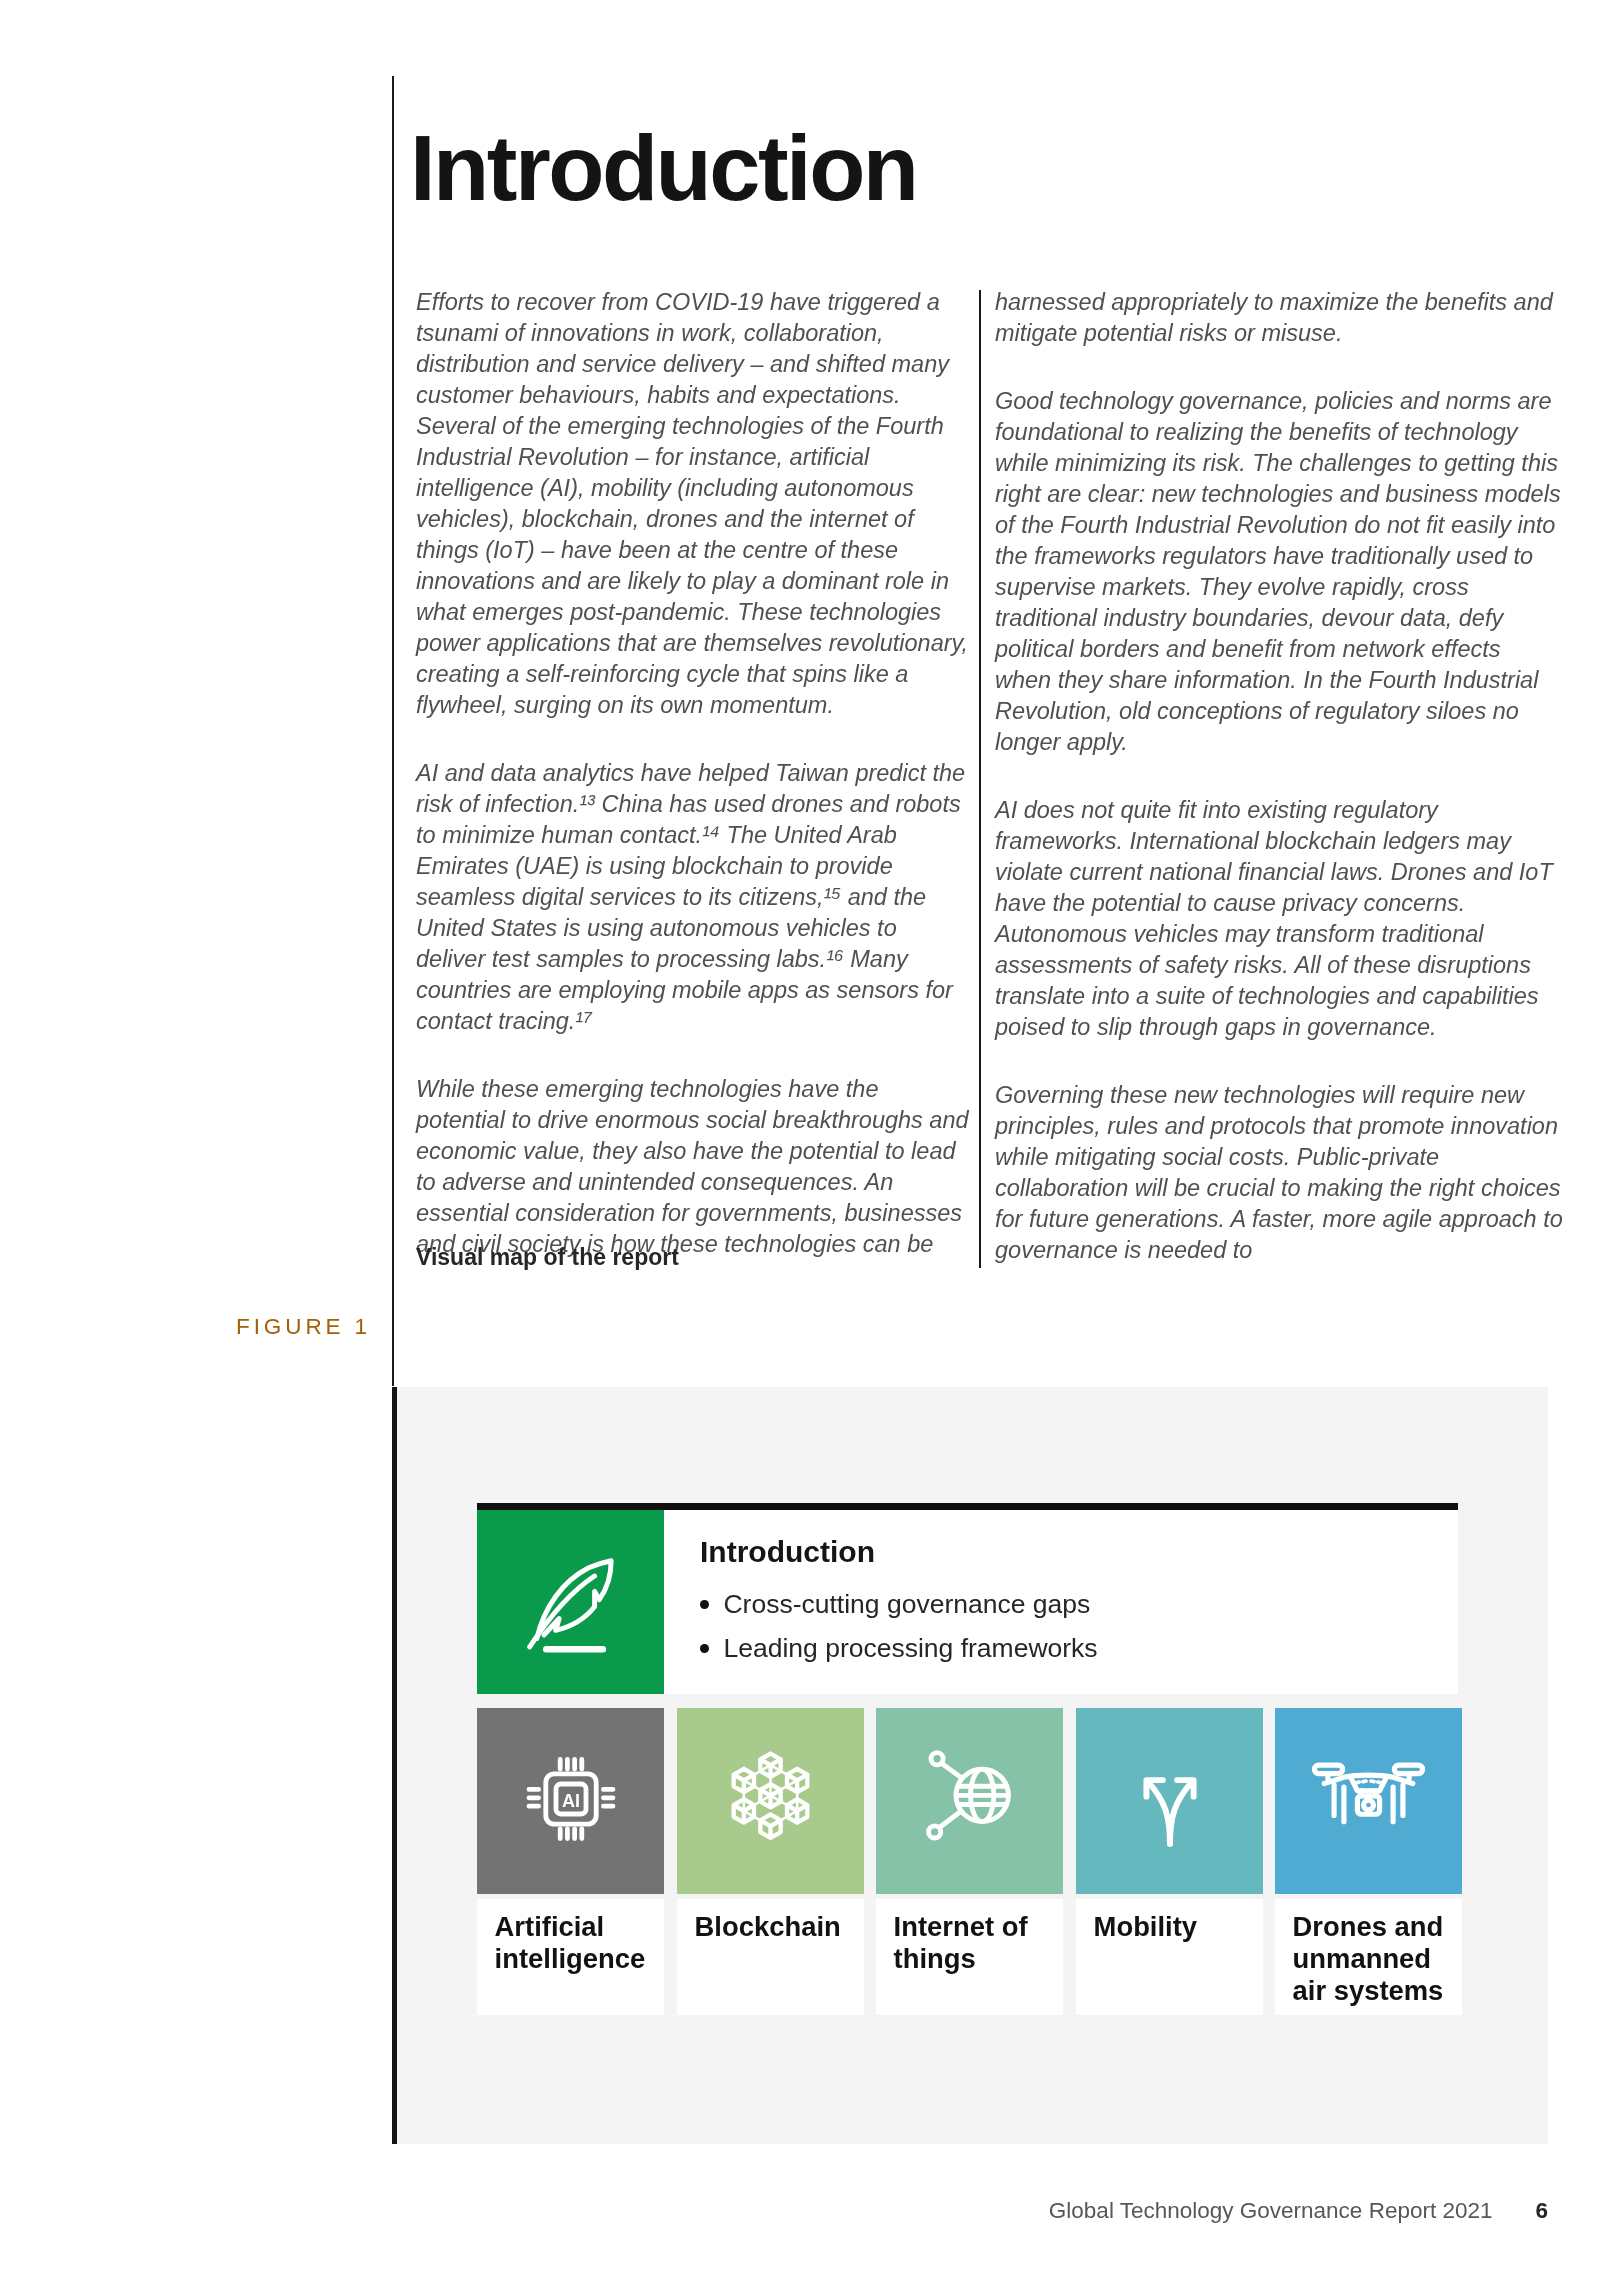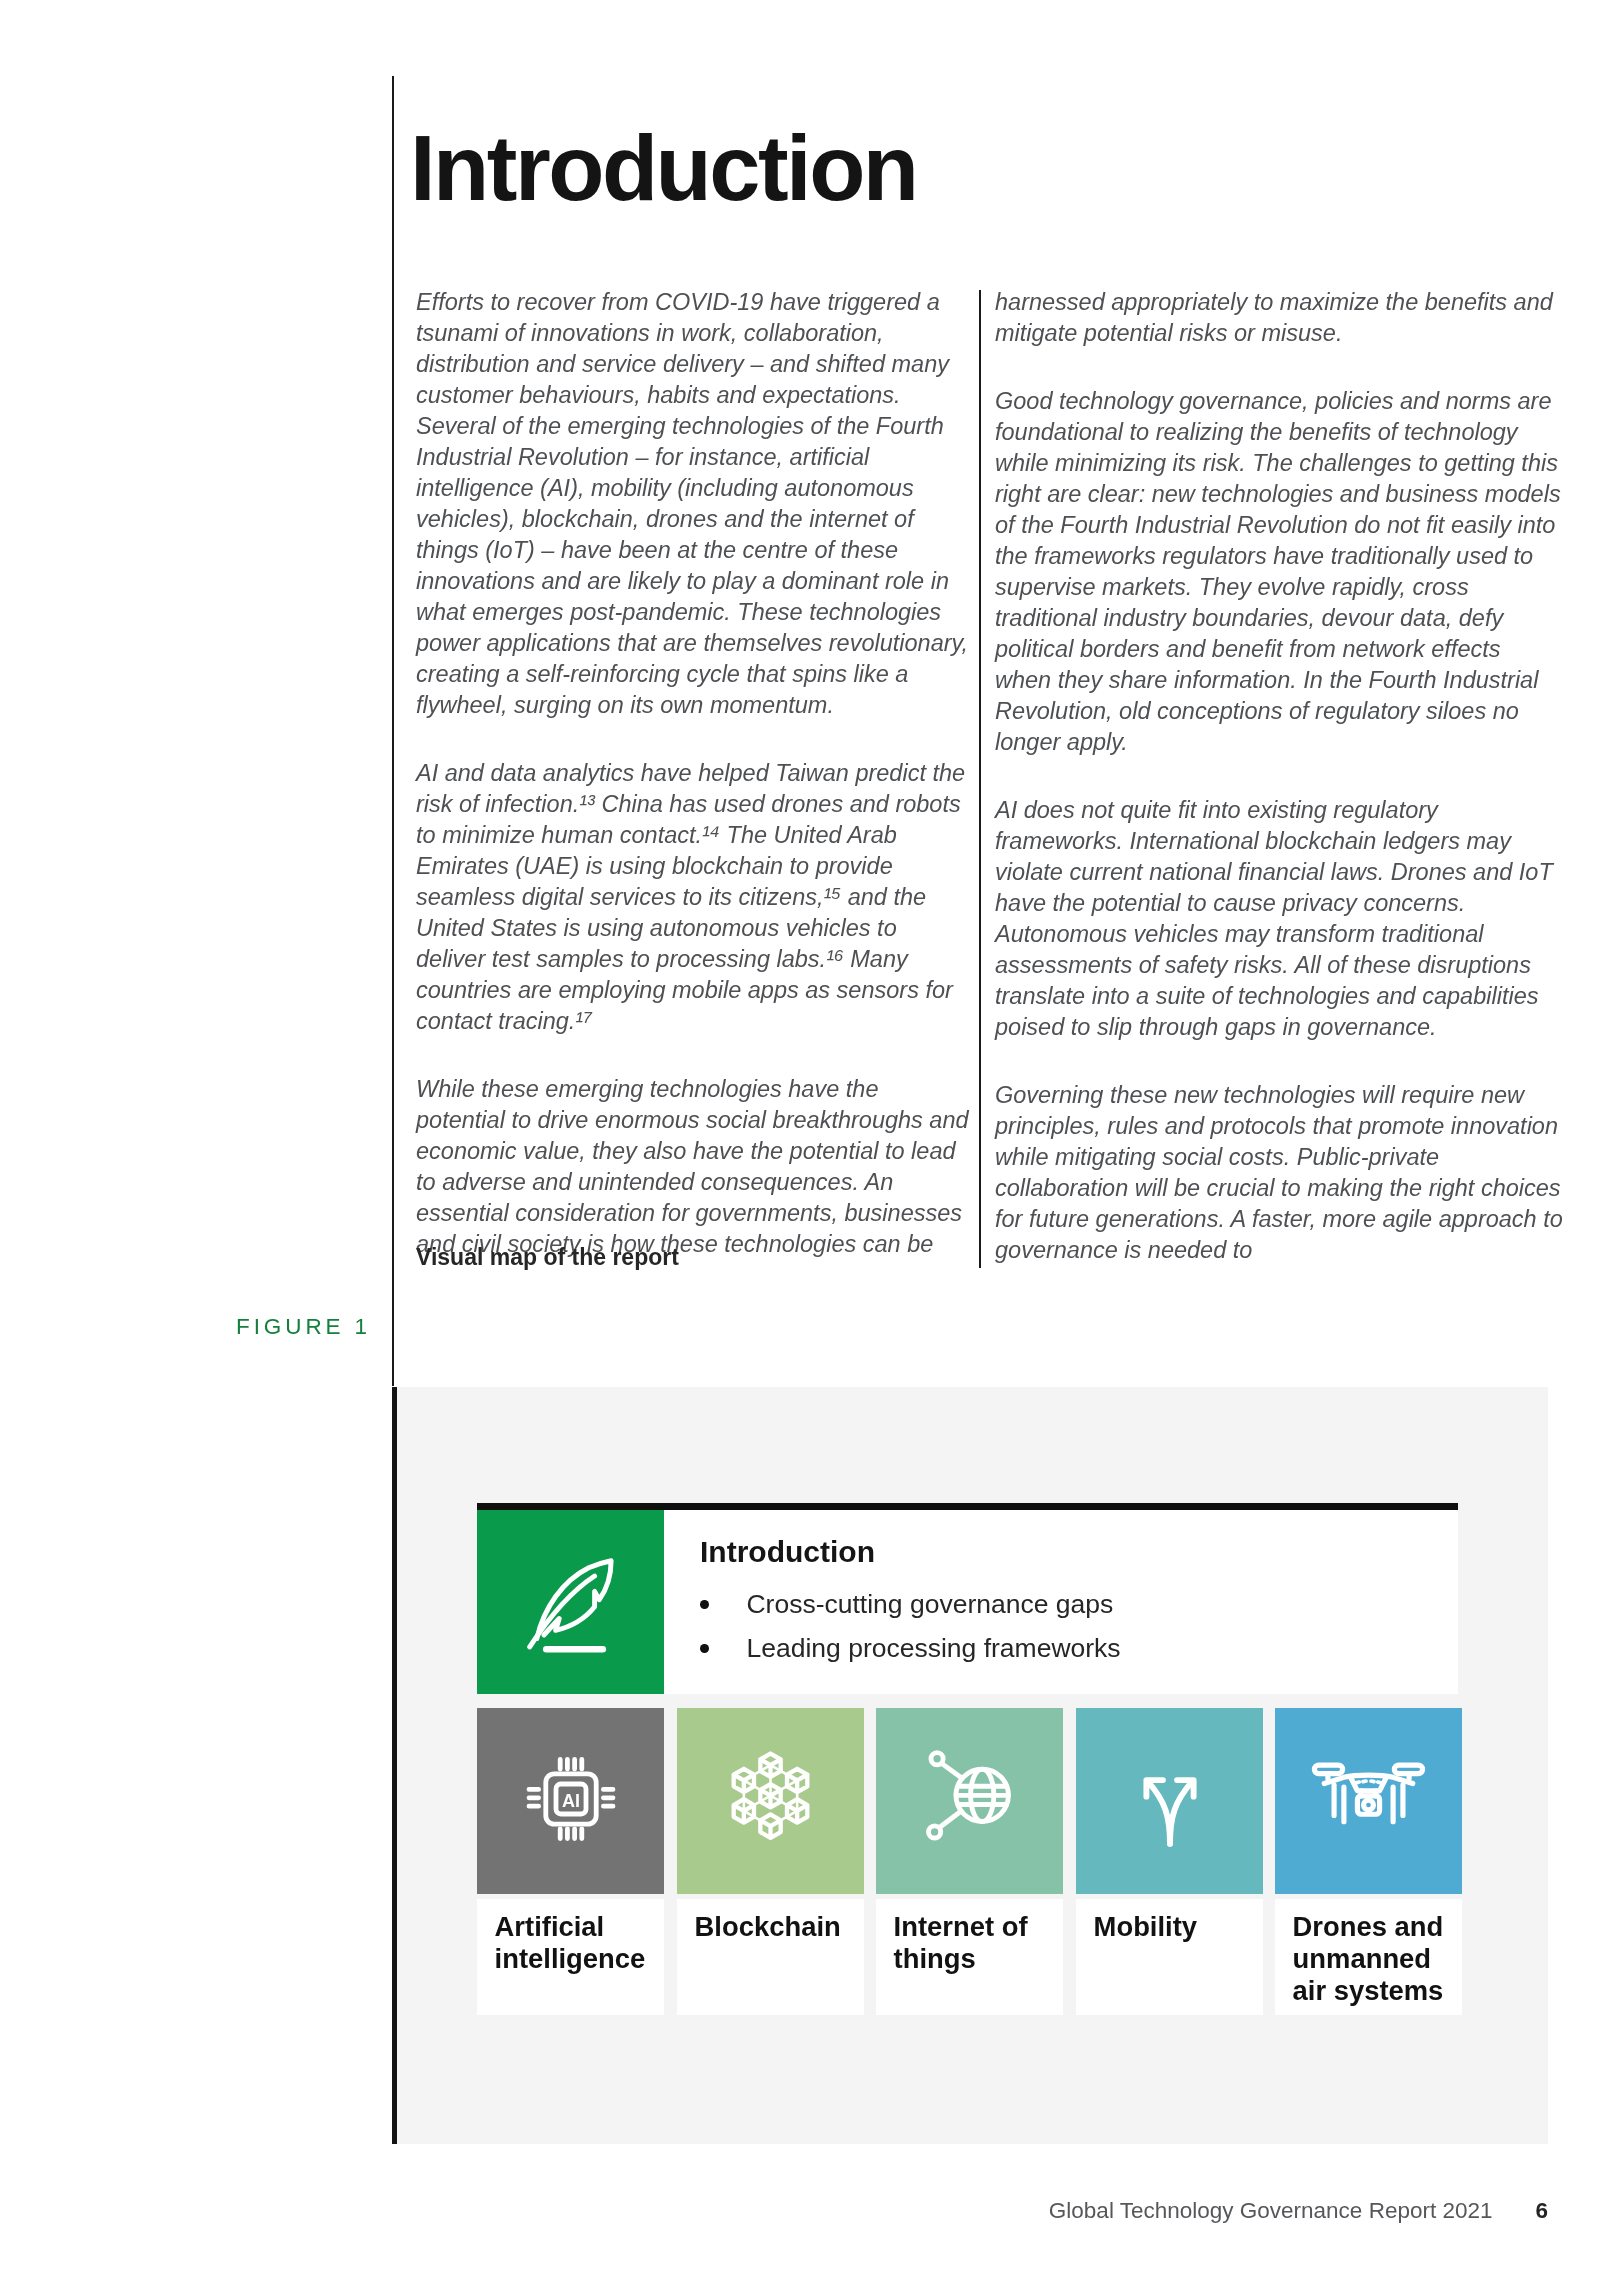--- a/index.html
+++ b/index.html
@@ -11,32 +11,32 @@
 
   .page-title{position:absolute;left:388px;top:54px;font-size:92px;font-weight:700;
               letter-spacing:-2.5px;color:#141414;white-space:nowrap;}
 
   .col{position:absolute;top:287px;color:#4e5053;font-size:23.5px;line-height:31px;font-style:italic;}
   .col-left{left:394px;width:555px;}
   .col-right{left:973px;width:568px;}
   .col p{margin:0 0 37px 0;}
 
   .fig-label{position:absolute;left:137px;top:1314px;width:212px;text-align:right;
-             font-size:22.5px;letter-spacing:3.9px;color:#15803d;white-space:nowrap;}
+             font-size:22.5px;letter-spacing:3.9px;color:#a16207;white-space:nowrap;}
   .fig-title{position:absolute;left:394px;top:1244px;font-size:23px;font-weight:700;color:#262626;}
 
   .panel{position:absolute;left:370px;top:1387px;width:1156px;height:757px;
          background:#f4f4f5;border-left:5.9px solid #141414;box-sizing:border-box;}
 
   .intro-card{position:absolute;left:80px;top:116px;width:981px;height:191px;
               border-top:7.8px solid #101010;box-sizing:border-box;background:#ffffff;display:flex;}
   .intro-icon{flex:0 0 187px;width:187px;display:flex;align-items:center;justify-content:center;}
   .intro-body{flex:1;padding:24.5px 0 0 36px;}
   .intro-title{font-size:30px;font-weight:700;color:#151515;margin:0 0 20.6px 0;}
-  .bullet-row{display:flex;align-items:center;font-size:26.5px;color:#262626;margin-bottom:12.7px;gap:23px;}
+  .bullet-row{display:flex;align-items:center;font-size:26.5px;color:#262626;margin-bottom:12.7px;}
   .bullet-dot{width:8.8px;height:8.8px;border-radius:50%;background:#111;margin-right:14.7px;flex:0 0 8.8px;}
 
   .tile{position:absolute;top:321px;width:187px;}
   .tile-square{width:187px;height:186px;display:flex;align-items:center;justify-content:center;}
   .tile-labelbox{margin-top:4.9px;background:#ffffff;height:116px;box-sizing:border-box;
                  padding:11.8px 7.8px 0 17.6px;font-size:27.4px;line-height:32px;font-weight:700;color:#121212;}
 
   .footer{position:absolute;right:95px;top:2198px;font-size:22.5px;color:#56575a;
           display:flex;align-items:center;gap:43px;white-space:nowrap;}
   .footer .pagenum{font-weight:700;color:#242424;}

